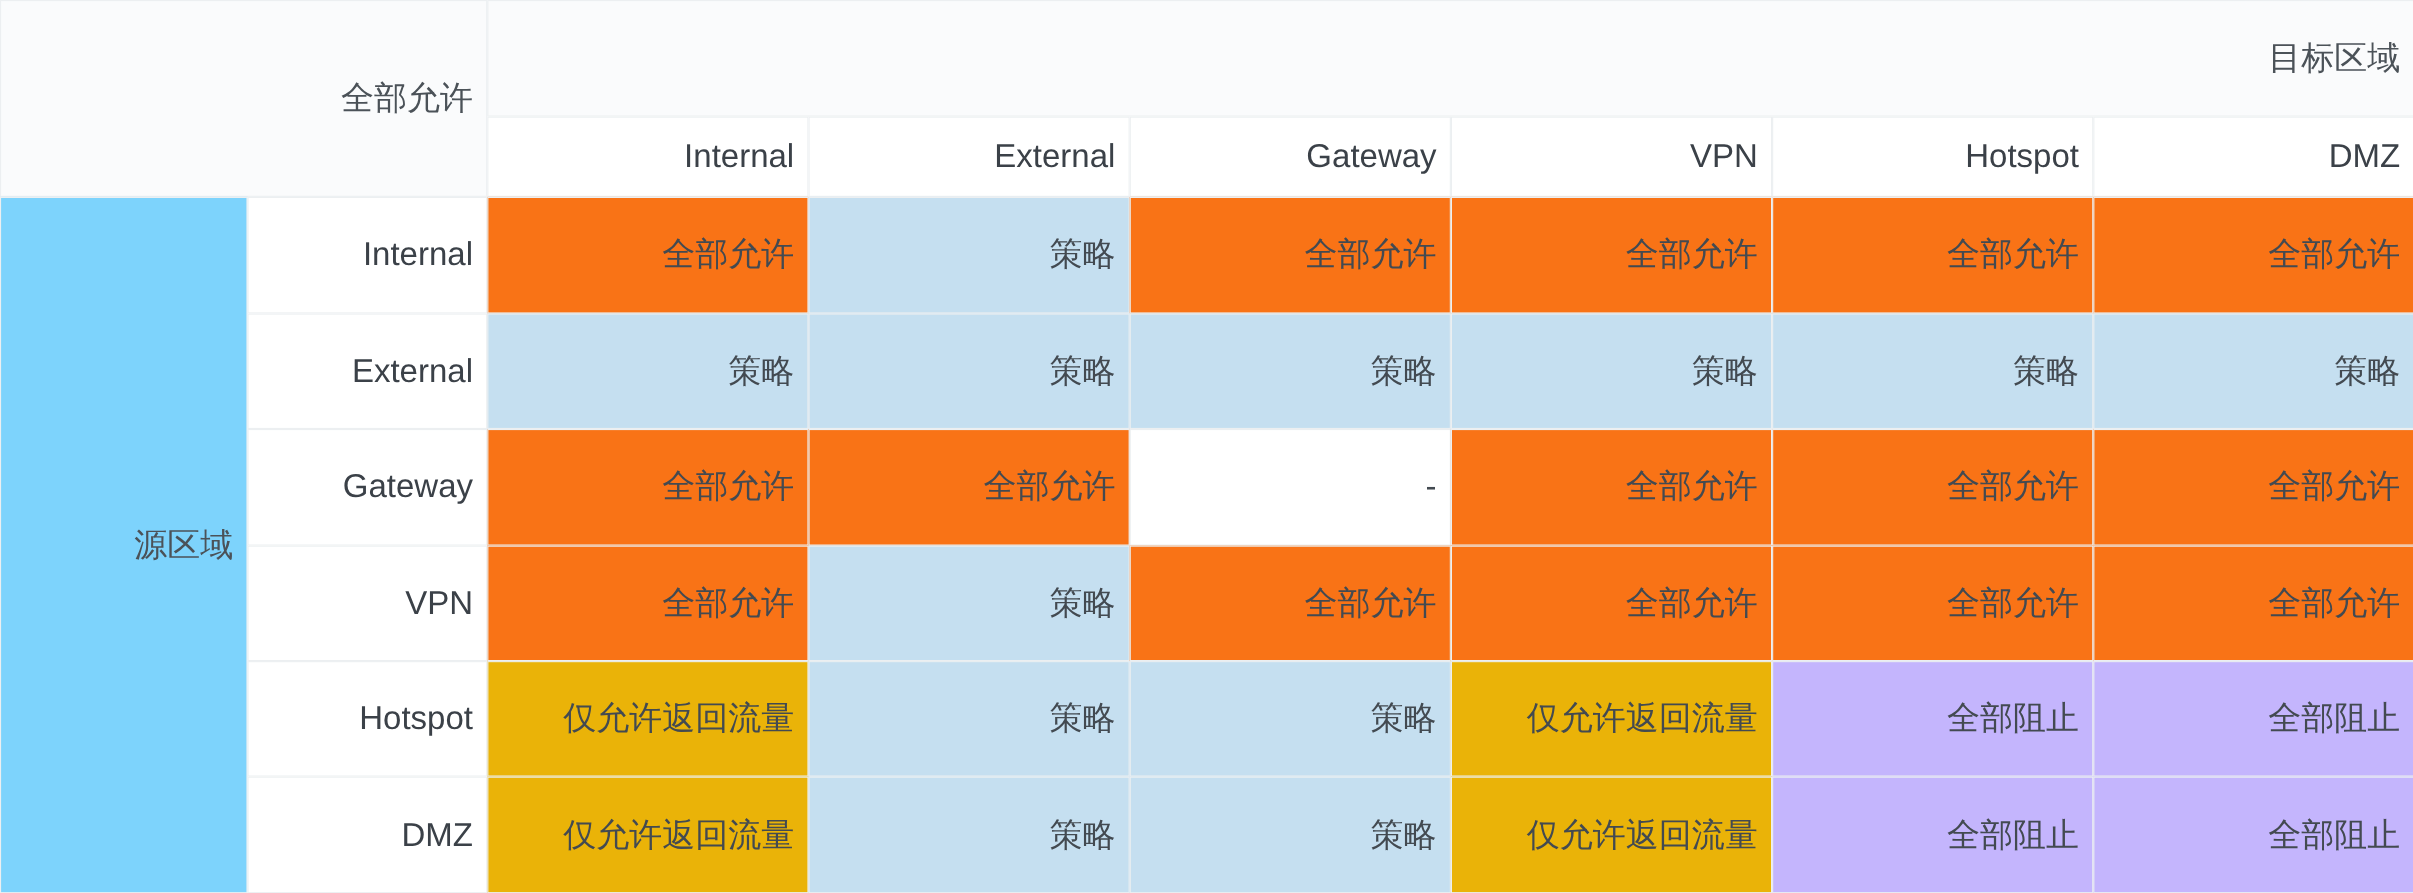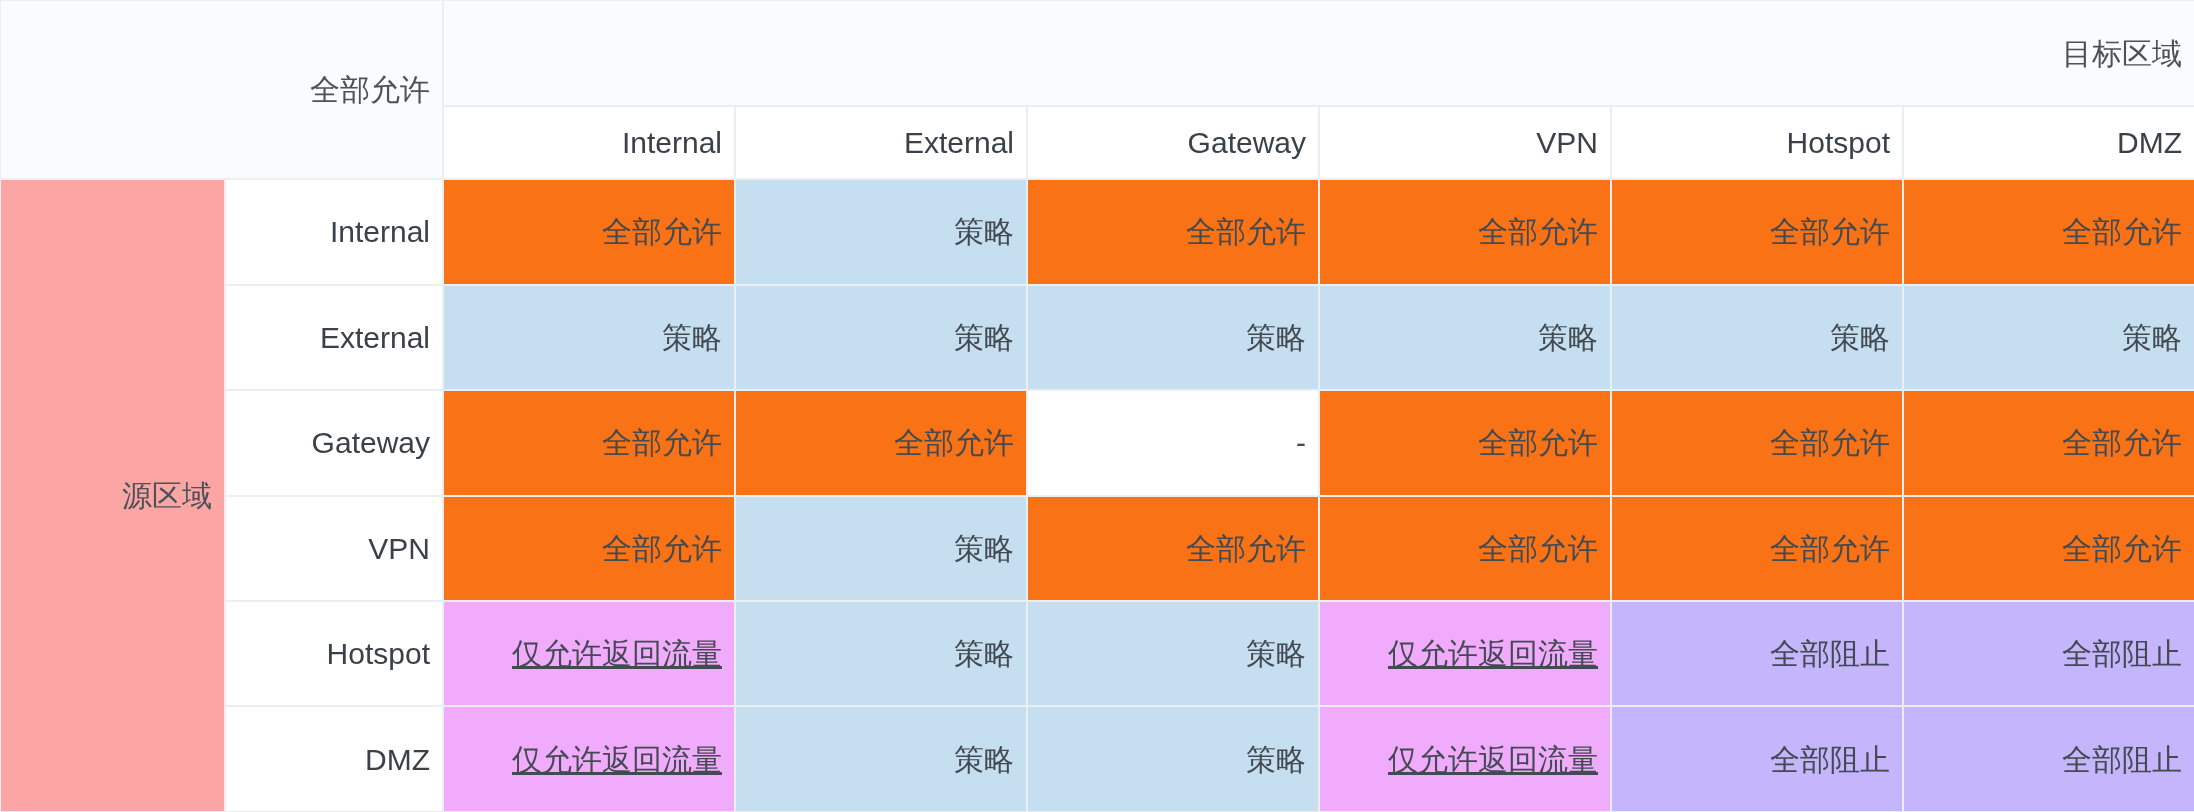--- a/index.html
+++ b/index.html
@@ -62,41 +62,41 @@
   
   td.col-header {
     background: #ffffff;
     color: #3b4148;
     font-weight: bold;
     font-size: 27px;
     height: 71px;
   }
   
   td.row-group-header {
-    background: #fca5a5;
+    background: #7dd3fc;
     color: #4b5258;
     font-size: 27px;
   }
   
   td.row-header {
     background: #ffffff;
     color: #3b4148;
     font-weight: bold;
     font-size: 27px;
   }
   
   td.cell {
     height: 103px;
     font-size: 26px;
     color: #434a51;
     border: 1px solid #ffffff;
   }
   td.cell.allow  { background: #f97316; }
   td.cell.policy { background: #c5dff0; margin-left: 16px; }
-  td.cell.return { background: #f0abfc; text-decoration: underline; }
+  td.cell.return { background: #eab308; }
   td.cell.block  { background: #c4b5fd; }
   td.cell.none   { background: #ffffff; border: 1px solid #eceff1; }
 </style>
 </head>
 <body>
 
 <div id="matrix-wrap">
   <table class="zone-matrix">
     <colgroup>
       <col class="c-srcgroup">

